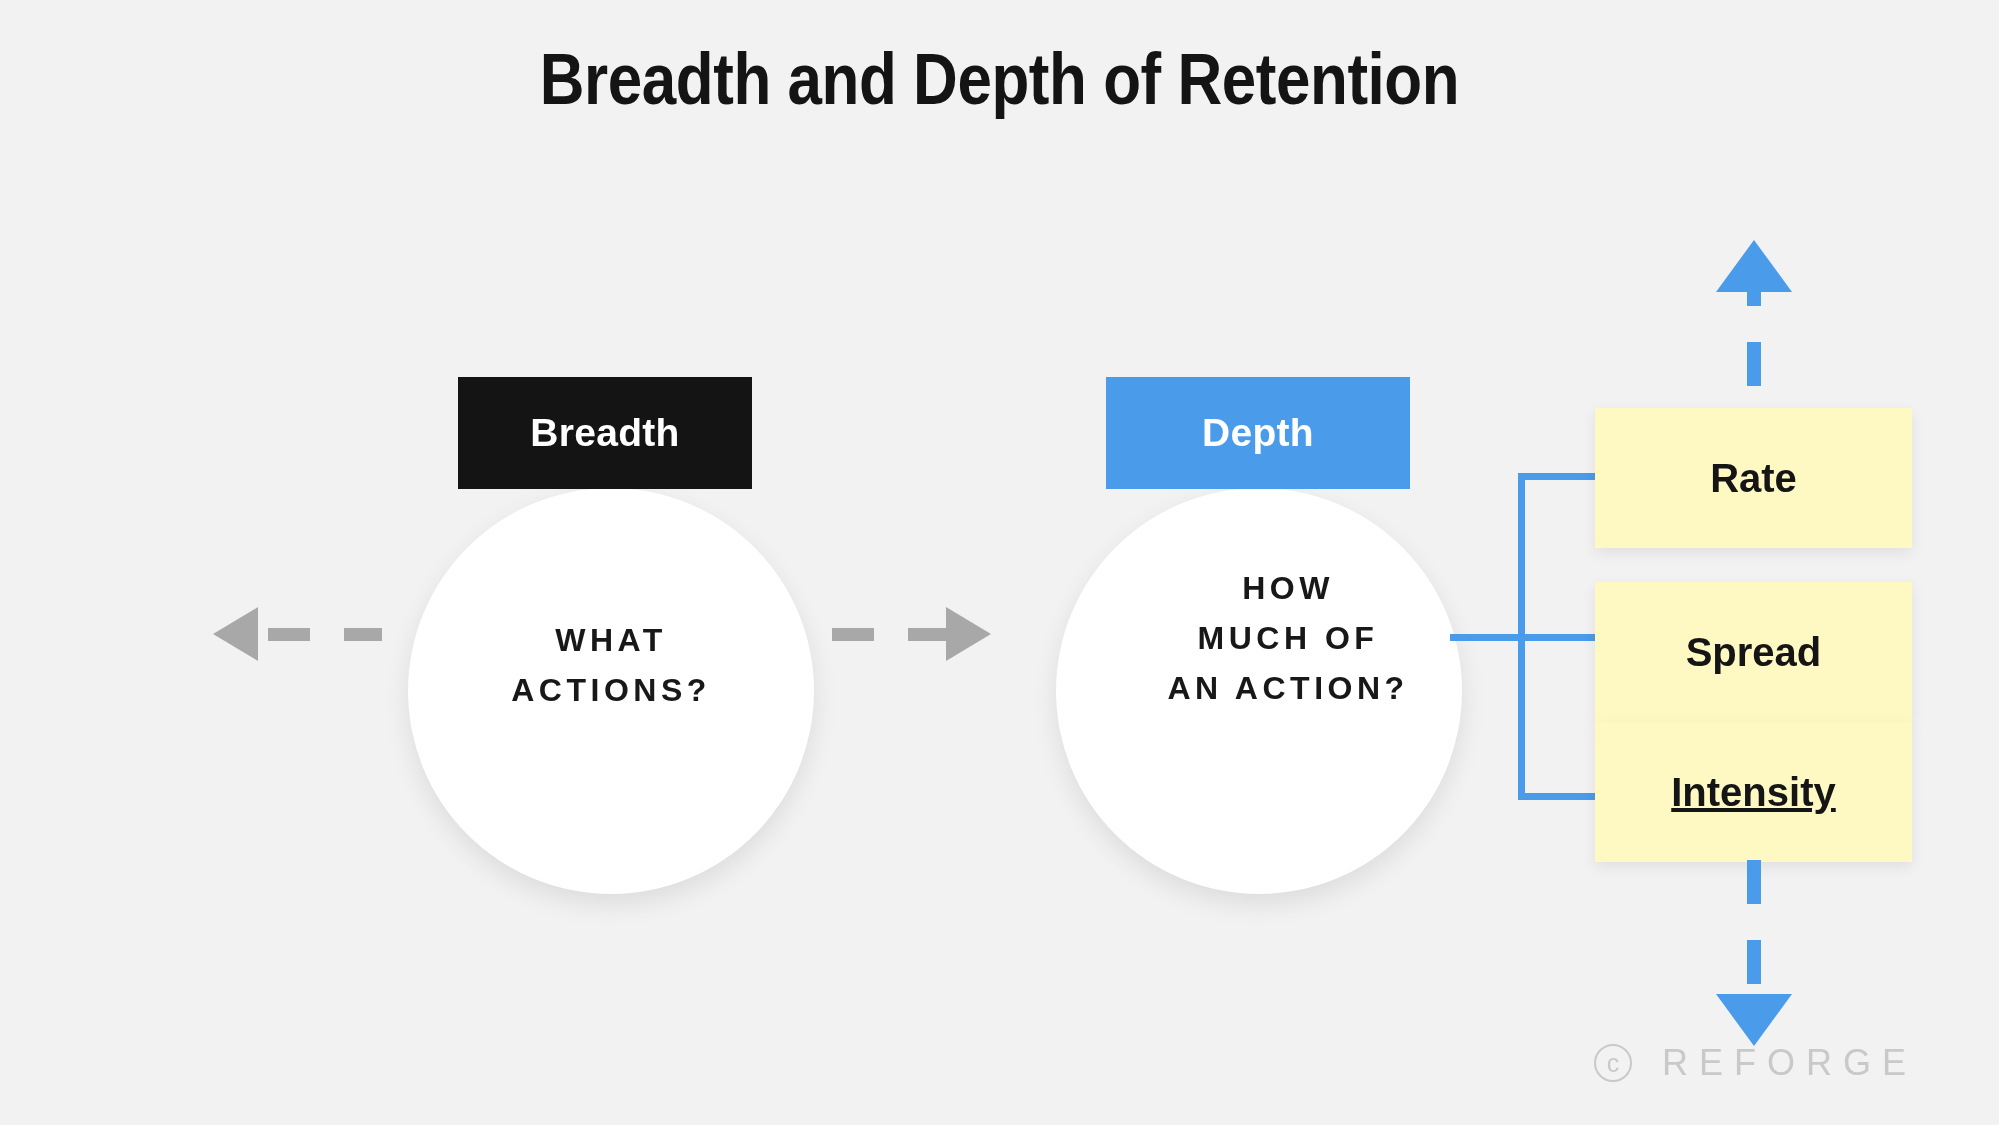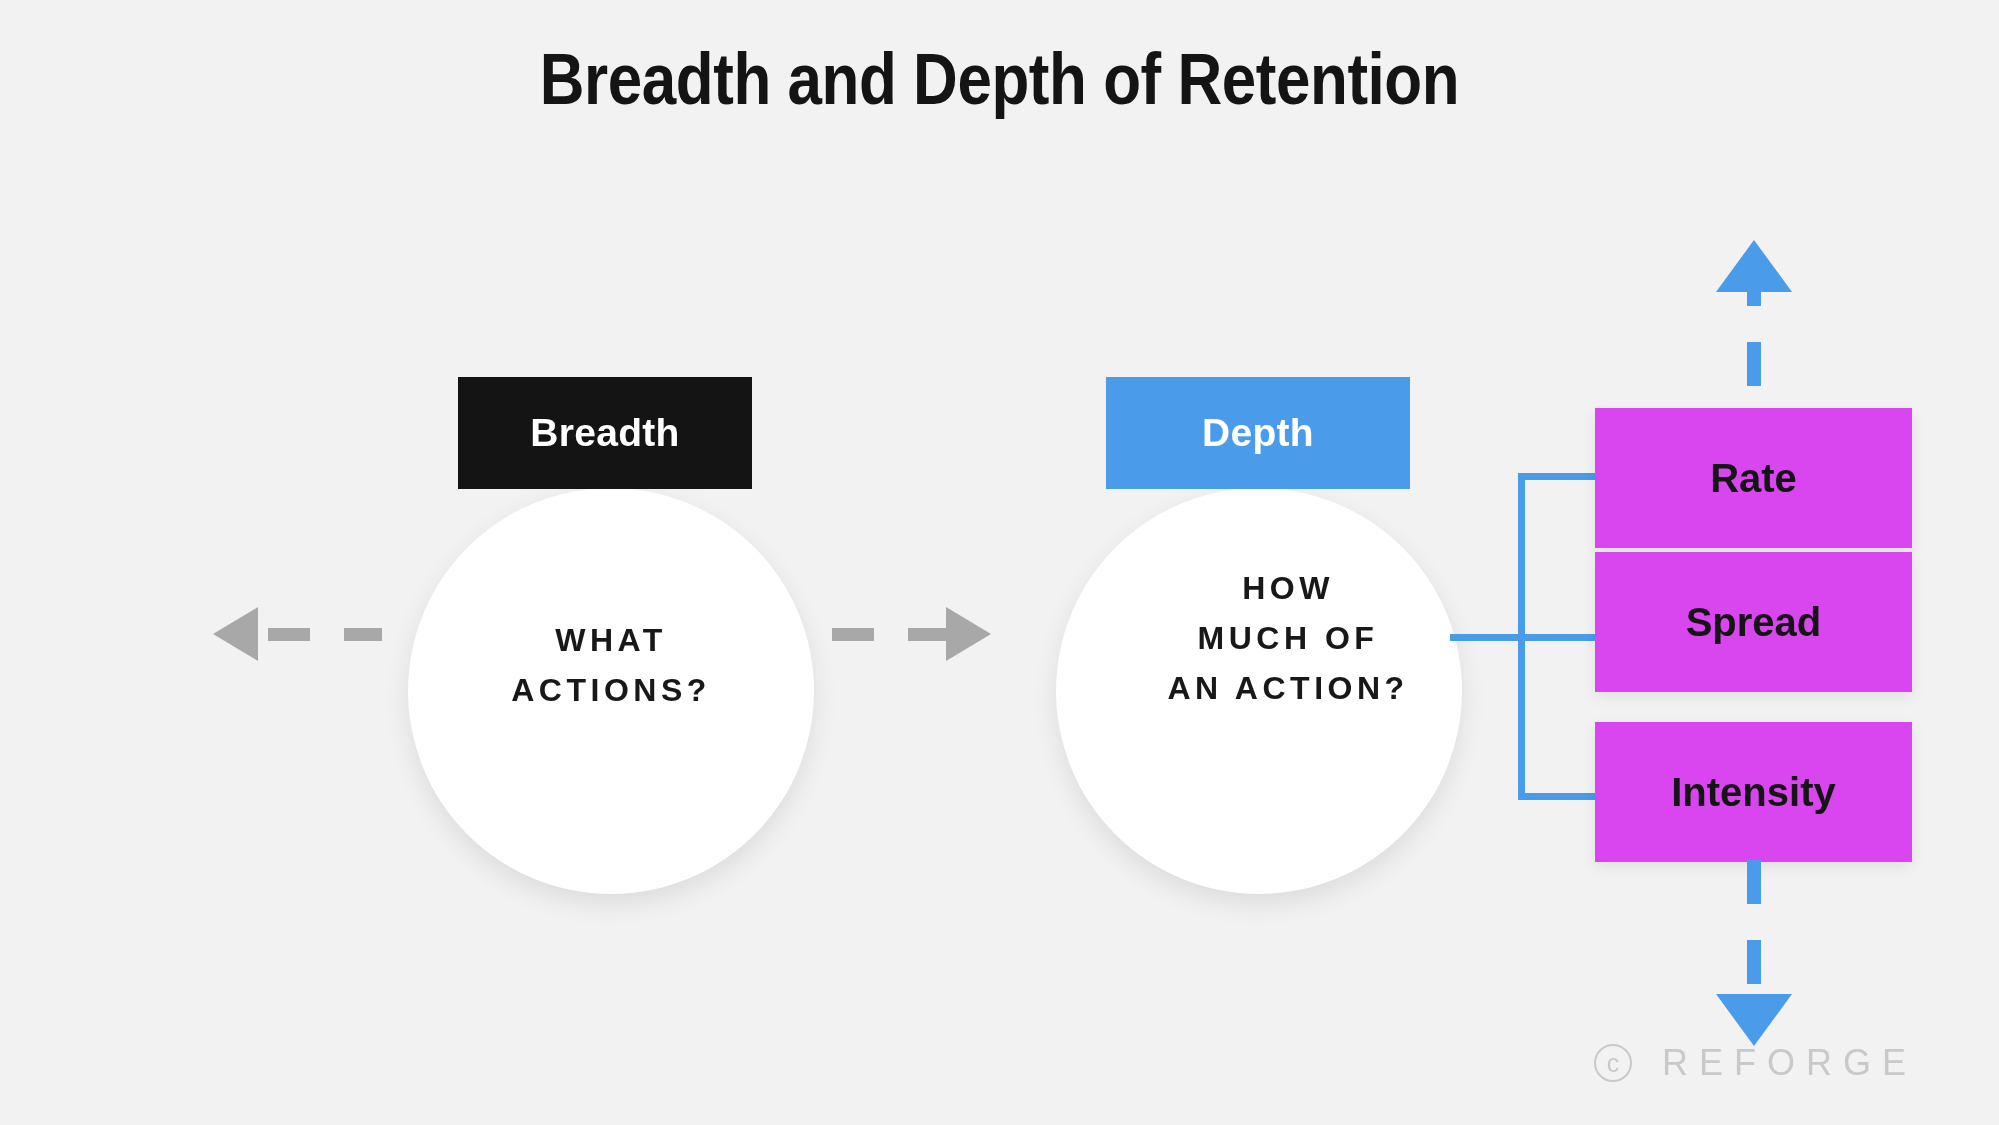--- a/index.html
+++ b/index.html
@@ -113,32 +113,32 @@
   #stub-rate      { left: 1518px; top: 473px; width: 82px; height: 7px; }
   #stub-spread    { left: 1518px; top: 634px; width: 82px; height: 7px; }
   #stub-intensity { left: 1518px; top: 793px; width: 82px; height: 7px; }
 
   
   .side-box {
     position: absolute;
     left: 1595px;
     width: 317px;
     height: 140px;
-    background: #d946ef;
+    background: #fef9c3;
     box-shadow: 0 5px 14px rgba(0,0,0,0.08);
     display: flex;
     align-items: center;
     justify-content: center;
     font-size: 40px;
     font-weight: bold;
     color: #151515;
   }
   #box-rate      { top: 408px; }
-  #box-spread    { top: 552px; text-align: center; }
-  #box-intensity { top: 722px; }
+  #box-spread    { top: 582px; text-align: center; }
+  #box-intensity { top: 722px; text-decoration: underline; }
 
   
   .blue-dashes {
     position: absolute;
     left: 1747px;
     width: 14px;
     background-image: repeating-linear-gradient(
         to bottom, #4a9bea 0 44px, rgba(0,0,0,0) 44px 80px);
   }
   #up-dashes   { top: 262px; height: 148px; }

